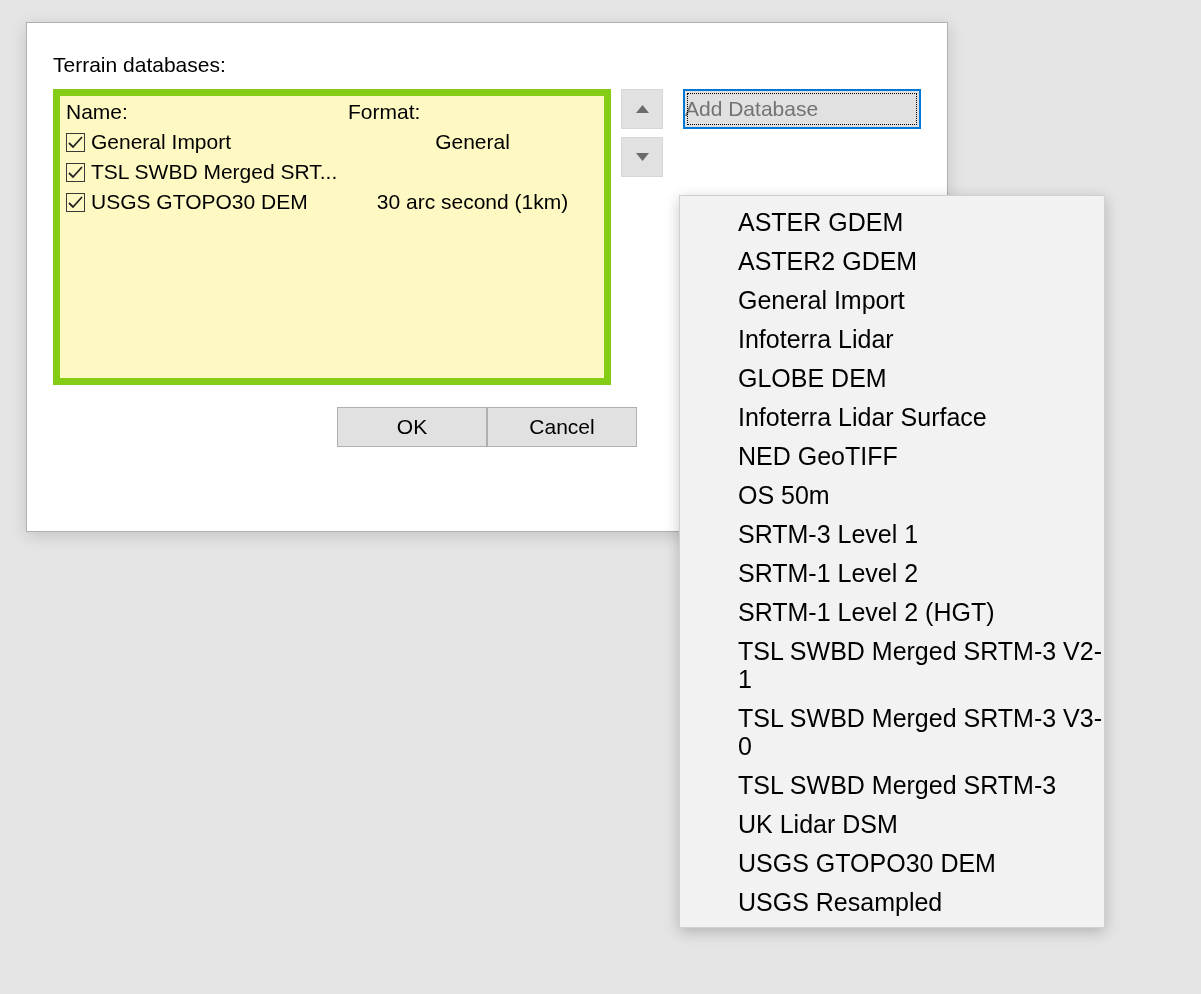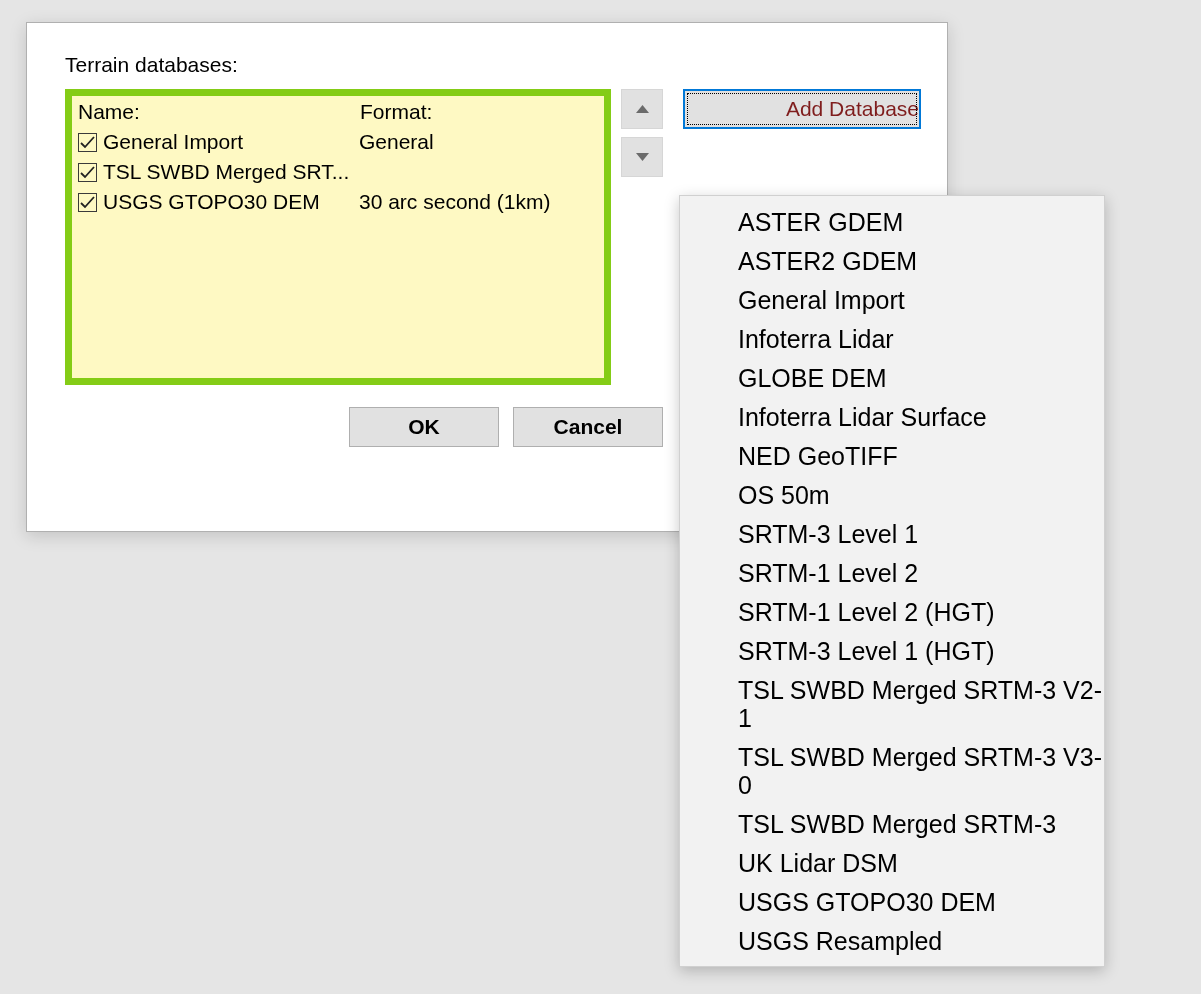--- a/index.html
+++ b/index.html
@@ -33,21 +33,21 @@
   .close-btn {
     width: 36px;
     height: 36px;
     display: flex;
     align-items: center;
     justify-content: center;
     cursor: pointer;
   }
   .close-btn svg { width: 20px; height: 20px; }
   .dialog-body {
-    padding: 30px 26px 0 38px;
+    padding: 30px 26px 0 26px;
   }
   .section-label {
     font-size: 21px;
     color: #000;
     margin-bottom: 12px;
   }
   .list-row {
     display: flex;
     gap: 10px;
   }
@@ -83,21 +83,21 @@
     justify-content: center;
     flex-shrink: 0;
   }
   .list-item .cb svg { width: 15px; height: 13px; }
   .list-item .li-name {
     width: 256px;
     white-space: nowrap;
     overflow: hidden;
     text-overflow: ellipsis;
   }
-  .list-item .li-format { flex: 1; }
+  .list-item .li-format { flex: 1; text-align: center; }
   .spin-col {
     display: flex;
     flex-direction: column;
     gap: 8px;
   }
   .spin-btn {
     width: 42px;
     height: 40px;
     background: #e1e1e1;
     border: 1px solid #d6d6d6;
@@ -111,32 +111,30 @@
     margin-left: 10px;
   }
   .add-btn {
     width: 238px;
     height: 40px;
     background: #e1e1e1;
     border: 2px solid #0078d7;
     outline: 1px dotted #000;
     outline-offset: -5px;
     font-size: 21px;
-    color: #7f1d1d;
-    display: flex;
-    align-items: center;
-    justify-content: flex-end;
+    color: #737373;
+    display: flex;
+    align-items: center;
+    justify-content: flex-start;
     cursor: pointer;
   }
   .button-row {
     display: flex;
-    gap: 14px;
     margin-top: 22px;
     margin-left: 284px;
-    font-weight: bold;
   }
   .std-btn {
     width: 150px;
     height: 40px;
     background: #e1e1e1;
     border: 1px solid #afafaf;
     font-size: 21px;
     color: #000;
     display: flex;
     align-items: center;
@@ -248,21 +246,20 @@
       <div class="dd-item">ASTER2 GDEM</div>
       <div class="dd-item">General Import</div>
       <div class="dd-item">Infoterra Lidar</div>
       <div class="dd-item">GLOBE DEM</div>
       <div class="dd-item">Infoterra Lidar Surface</div>
       <div class="dd-item">NED GeoTIFF</div>
       <div class="dd-item">OS 50m</div>
       <div class="dd-item">SRTM-3 Level 1</div>
       <div class="dd-item">SRTM-1 Level 2</div>
       <div class="dd-item">SRTM-1 Level 2 (HGT)</div>
-      <div class="dd-item">SRTM-3 Level 1 (HGT)</div>
       <div class="dd-item">TSL SWBD Merged SRTM-3 V2-1</div>
       <div class="dd-item">TSL SWBD Merged SRTM-3 V3-0</div>
       <div class="dd-item">TSL SWBD Merged SRTM-3</div>
       <div class="dd-item">UK Lidar DSM</div>
       <div class="dd-item">USGS GTOPO30 DEM</div>
       <div class="dd-item">USGS Resampled</div>
     </div>
 </div>
 
 </body></html>

